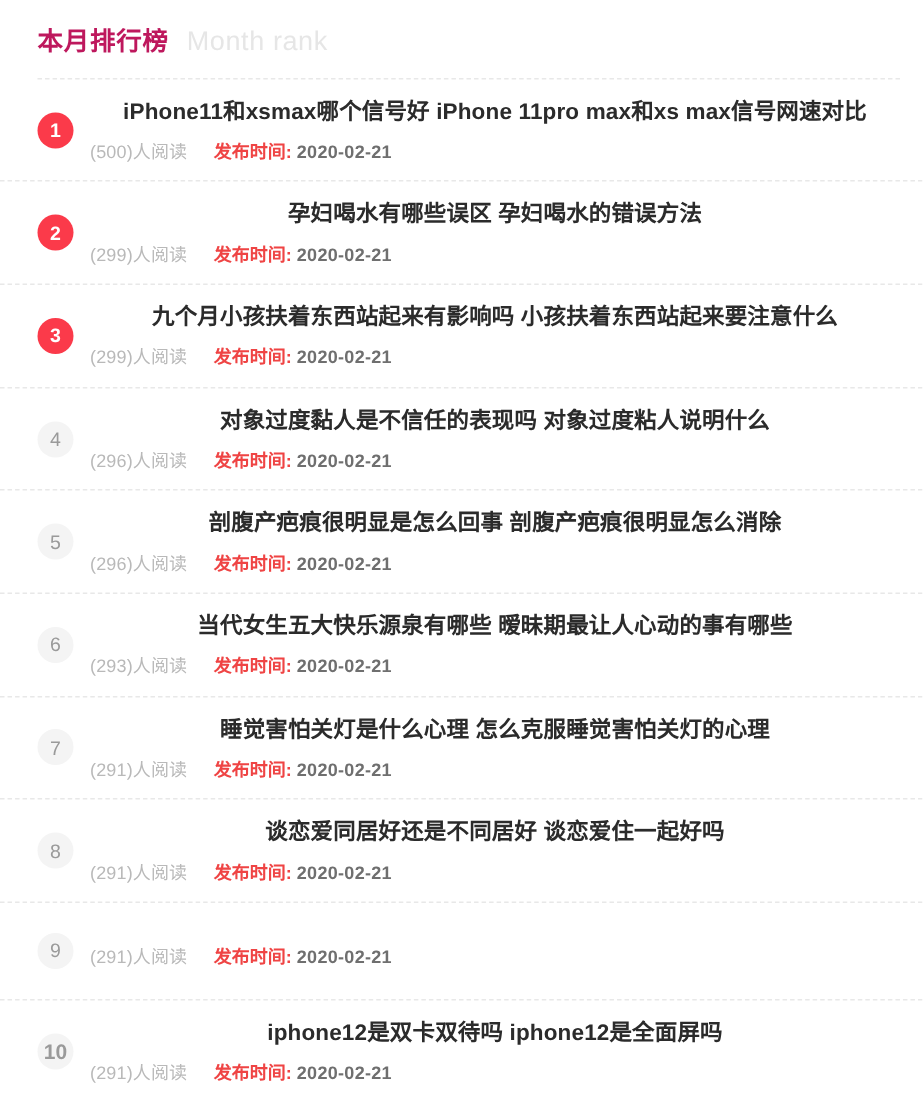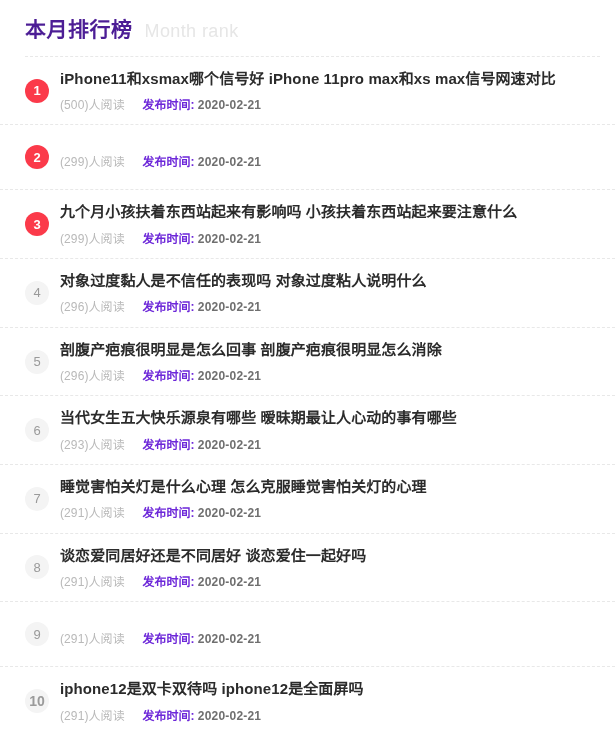--- a/index.html
+++ b/index.html
@@ -23,23 +23,23 @@
     padding: 0;
   }
 
   
   .panel-header {
     display: flex;
     align-items: baseline;
     padding: 18px 0 14px 25px;
   }
   .panel-title {
-    font-size: 21px;
-    font-weight: bold;
-    color: #4c1d95;
+    font-size: 17px;
+    font-weight: bold;
+    color: #be185d;
     letter-spacing: 0.5px;
     line-height: 1.1;
     white-space: nowrap;
   }
   .panel-subtitle {
     font-size: 18px;
     font-weight: normal;
     color: #e6e6e6;
     margin-left: 12px;
     letter-spacing: 0.4px;
@@ -102,38 +102,39 @@
   }
   .rank-title {
     font-size: 15px;
     font-weight: bold;
     color: #2b2b2b;
     line-height: 1.35;
     white-space: nowrap;
     overflow: hidden;
     text-overflow: ellipsis;
     letter-spacing: 0.1px;
+    text-align: center;
   }
   .rank-meta {
     margin-top: 9px;
     font-size: 12px;
     line-height: 1.2;
     color: #b5b5b5;
     white-space: nowrap;
   }
   .meta-views {
     color: #b9b9b9;
     letter-spacing: 0.1px;
   }
   .meta-sep {
     display: inline-block;
     width: 11px;
   }
   .meta-date-label {
-    color: #6d28d9;
+    color: #ef4444;
     font-weight: bold;
   }
   .meta-date-value {
     color: #6f6f6f;
     font-weight: bold;
     letter-spacing: 0.2px;
     text-align: center;
   }
 </style>
 </head>
@@ -158,20 +159,21 @@
         <span class="meta-sep"></span>
         <span class="meta-date-label">发布时间:</span>
         <span class="meta-date-value"> 2020-02-21</span>
       </div>
     </div>
   </li>
 
   <li class="rank-item">
     <span class="rank-badge top">2</span>
     <div class="rank-body">
+      <div class="rank-title">孕妇喝水有哪些误区 孕妇喝水的错误方法</div>
       <div class="rank-meta">
         <span class="meta-views">(299)人阅读</span>
         <span class="meta-sep"></span>
         <span class="meta-date-label">发布时间:</span>
         <span class="meta-date-value"> 2020-02-21</span>
       </div>
     </div>
   </li>
 
   <li class="rank-item">

